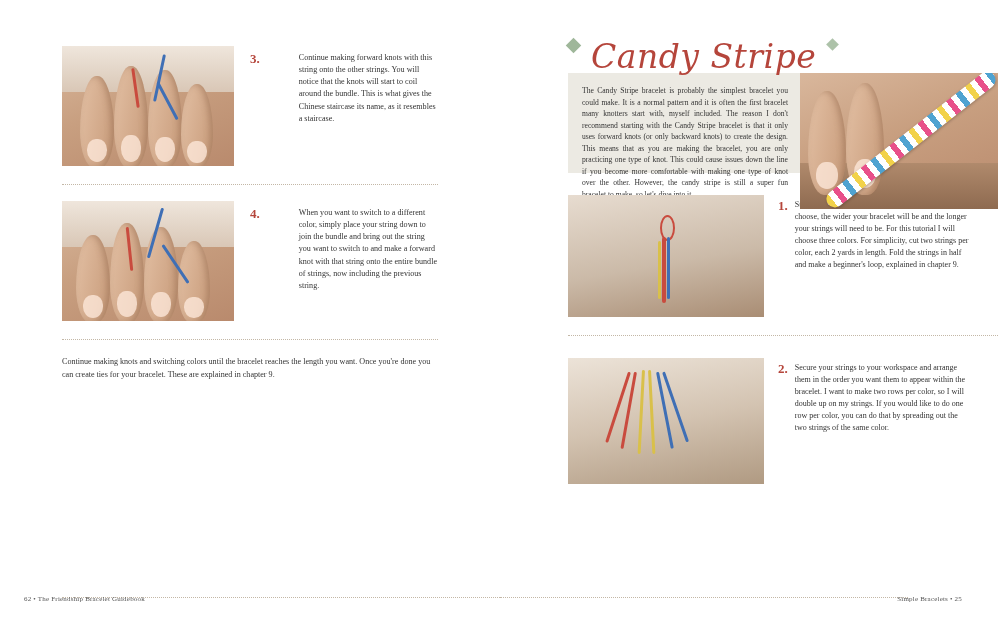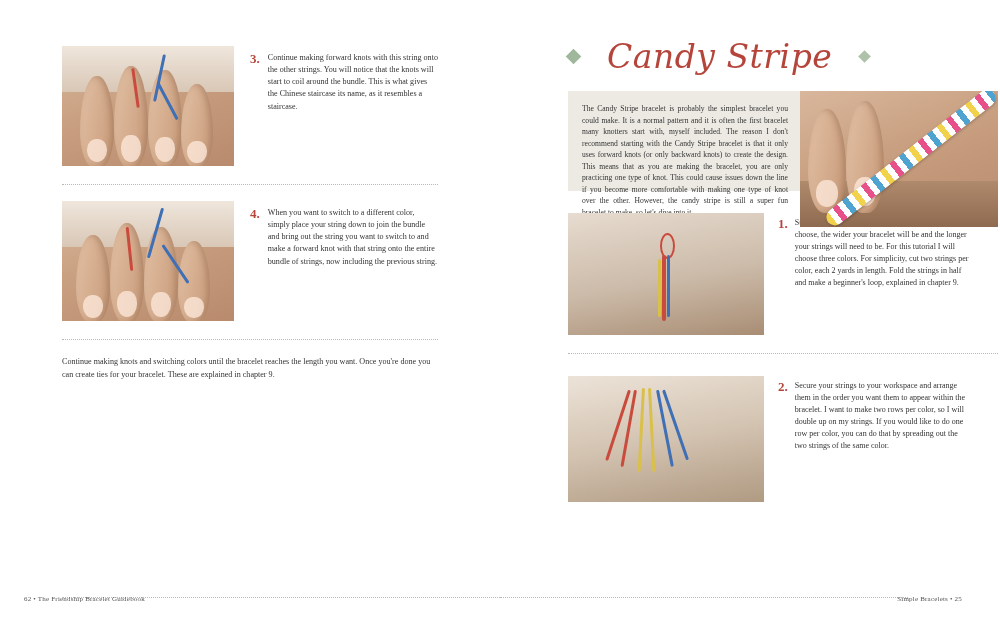--- a/index.html
+++ b/index.html
@@ -57,43 +57,42 @@
     font-size: 13px;
     color: #b5453b;
     line-height: 1;
     flex: 0 0 auto;
   }
   .step-text {
     font-size: 8.1px;
     line-height: 1.5;
     color: #333;
     max-width: 178px;
+    margin-left: 31px;
   }
   .dotted-sep {
     border-top: 1.5px dotted #c3b7a6;
     margin: 18px 0 16px 0;
     height: 0;
   }
   .closing-note {
     font-size: 8.1px;
     line-height: 1.55;
     color: #333;
     margin-top: 14px;
     max-width: 380px;
   }
 
   
   .right-page {
     padding: 40px 44px 0 68px;
   }
   .chapter-head {
     display: flex;
-    align-items: center;
-    gap: 28px;
-    margin-bottom: 18px;
+    gap: 12px;
   }
   .diamond {
     width: 11px;
     height: 11px;
     background: #9fb79a;
     transform: rotate(45deg);
     flex: 0 0 auto;
   }
   .diamond.small {
     width: 9px;

